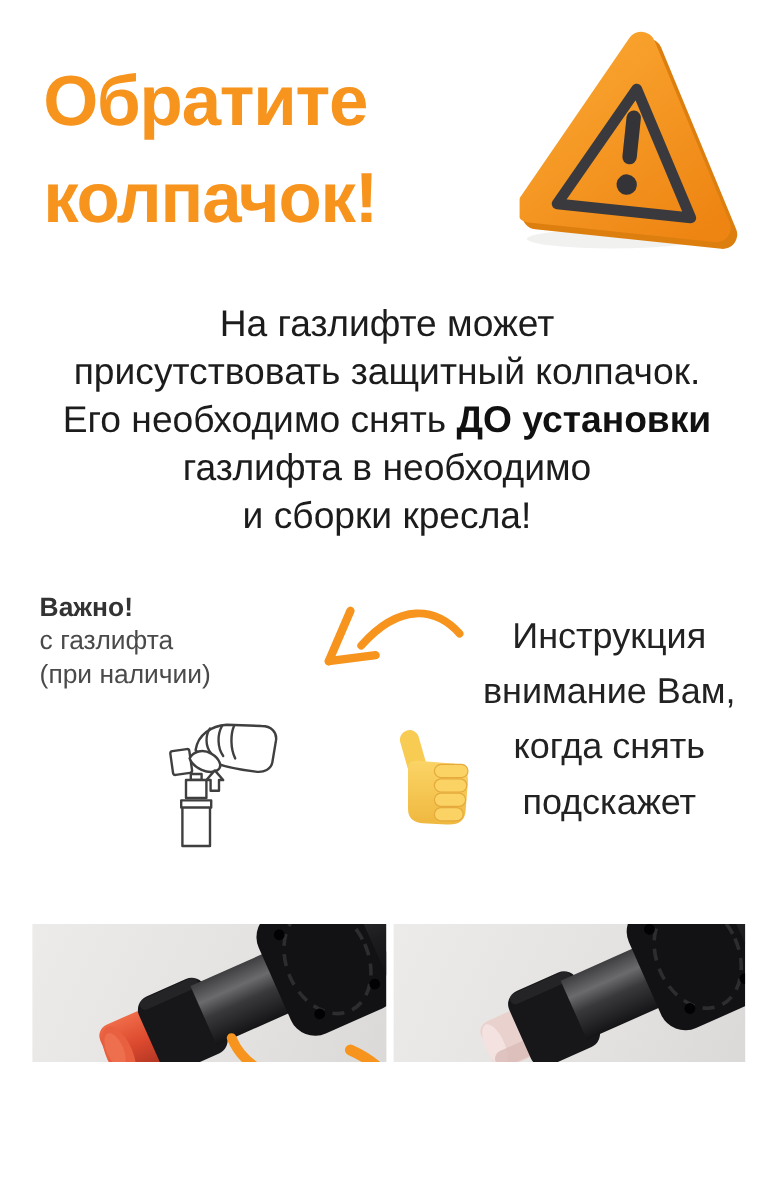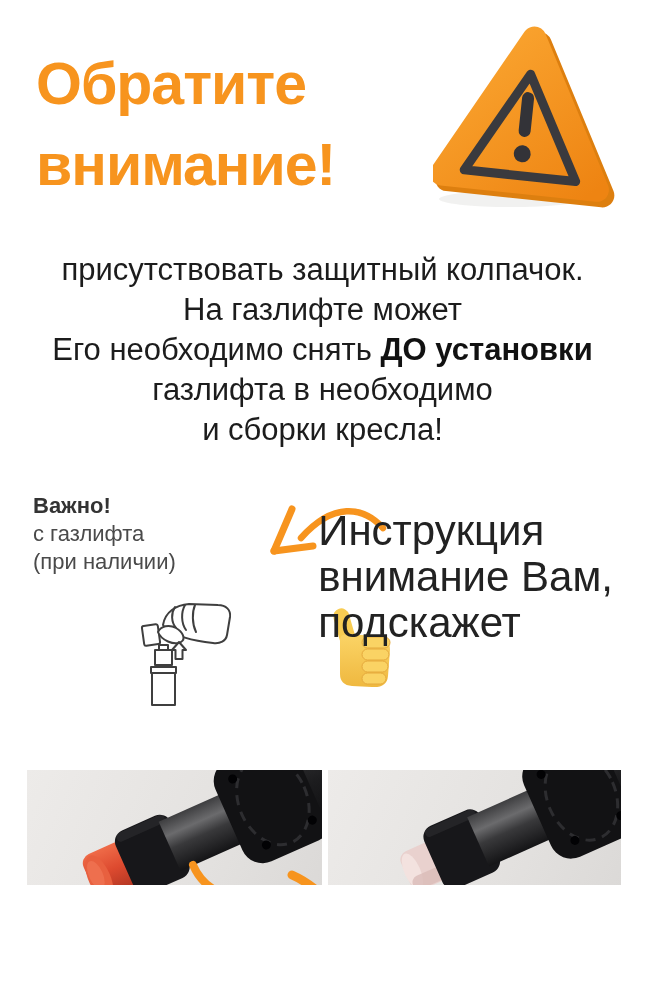--- a/index.html
+++ b/index.html
@@ -27,63 +27,63 @@
     left:33px; top:492px; width:232px; text-align:left;
     font-size:22px; line-height:28px; color:#4A4A4A;
   }
   .important .imp-title { font-weight:bold; color:#333333; }
 
   .diagram { left:133px; top:597px; }
   .mid-arrow { left:263px; top:500px; }
   .thumb { left:316px; top:606px; }
 
   .instruction {
-    right:56px; top:508px; text-align:left;
-    font-size:42px; line-height:46px; color:#222222; white-space:nowrap;
+    right:56px; top:508px; text-align:center;
+    font-size:30px; line-height:46px; color:#222222; white-space:nowrap;
   }
 
   .photo {
     position:absolute; top:770px; height:193px; overflow:hidden;
     background:linear-gradient(115deg,#edebe9 0%,#e4e2e0 55%,#d9d7d5 100%);
   }
   .photo.left  { left:27px;  width:295px; }
   .photo.right { left:328px; width:293px; }
 
   .bottom-arrow { left:185px; top:858px; z-index:5; }
 </style>
 </head>
 <body>
 
 <div class="page">
 
   <div class="abs title">
     <div>Обратите</div>
-    <div>внимание!</div>
+    <div>колпачок!</div>
   </div>
 
   <svg class="abs tri" width="186" height="188" viewBox="0 0 186 188">
     <defs>
       <linearGradient id="tg" x1="0" y1="0" x2="1" y2="1">
         <stop offset="0" stop-color="#FBA833"></stop>
           <stop offset="1" stop-color="#EE8412"></stop>
       </linearGradient>
     </defs>
     <ellipse cx="78" cy="177" rx="72" ry="8" fill="rgba(120,115,110,0.10)"></ellipse>
     <g transform="rotate(6 93 96)">
       <path d="M 93 16 L 171 160 L 15 160 Z" fill="#DD7F0F" stroke="#DD7F0F" stroke-width="24" stroke-linejoin="round" transform="translate(6 5)"></path>
       <path d="M 93 16 L 171 160 L 15 160 Z" fill="url(#tg)" stroke="url(#tg)" stroke-width="24" stroke-linejoin="round"></path>
       <path d="M 93 52 L 149 154 L 37 154 Z" fill="none" stroke="#3A3A3E" stroke-width="9" stroke-linejoin="round"></path>
       <rect x="87" y="70" width="12" height="45" rx="6" fill="#333338"></rect>
       <circle cx="93" cy="132" r="8.5" fill="#333338"></circle>
     </g>
   </svg>
 
   <div class="abs notice">
+    <div>На газлифте может</div>
     <div>присутствовать защитный колпачок.</div>
-    <div>На газлифте может</div>
     <div><span>Его необходимо снять </span><b>ДО установки</b></div>
     <div>газлифта в необходимо</div>
     <div>и сборки кресла!</div>
   </div>
 
   <div class="abs important">
     <div class="imp-title">Важно!</div>
     <div>с газлифта</div>
     <div>(при наличии)</div>
   </div>
@@ -123,20 +123,21 @@
     <path d="M 24 34 Q 24 28 32 28 L 58 30 Q 74 30 74 44 L 72 70 Q 71 82 56 81 L 36 80 Q 24 79 24 68 Z" fill="url(#thg)"></path>
     <rect x="46" y="31" width="28" height="11" rx="5.5" fill="#FAD364" stroke="#E5A93C" stroke-width="1"></rect>
     <rect x="46" y="43" width="27" height="11" rx="5.5" fill="#FAD364" stroke="#E5A93C" stroke-width="1"></rect>
     <rect x="46" y="55" width="26" height="11" rx="5.5" fill="#FAD364" stroke="#E5A93C" stroke-width="1"></rect>
     <rect x="46" y="67" width="24" height="11" rx="5.5" fill="#FAD364" stroke="#E5A93C" stroke-width="1"></rect>
   </svg>
 
   <div class="abs instruction">
     <div>Инструкция</div>
     <div>внимание Вам,</div>
+    <div>когда снять</div>
     <div>подскажет</div>
   </div>
 
   <div class="photo left">
     <svg width="295" height="193" viewBox="0 0 295 193">
       <defs>
         <linearGradient id="l-pg" x1="0" y1="0" x2="0" y2="1">
           <stop offset="0" stop-color="#3E3E40"></stop>
             <stop offset="0.3" stop-color="#6B6B6D"></stop>
           <stop offset="0.55" stop-color="#39393B"></stop>

